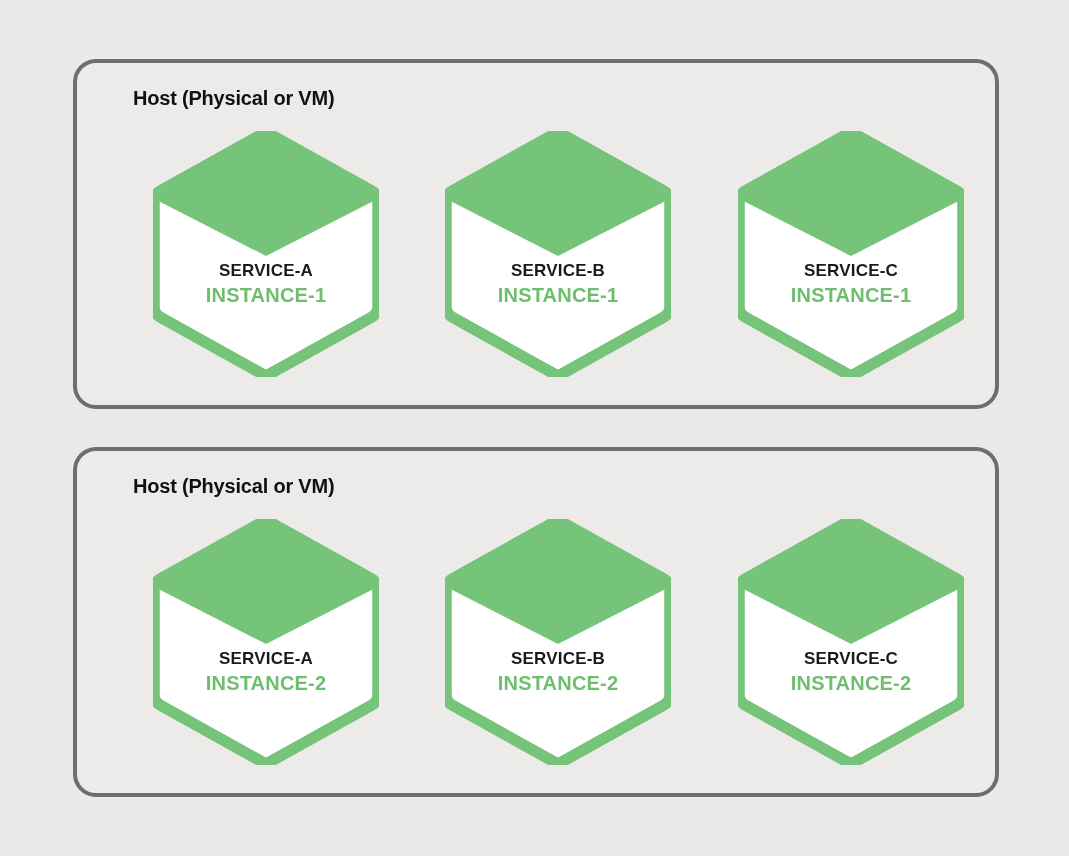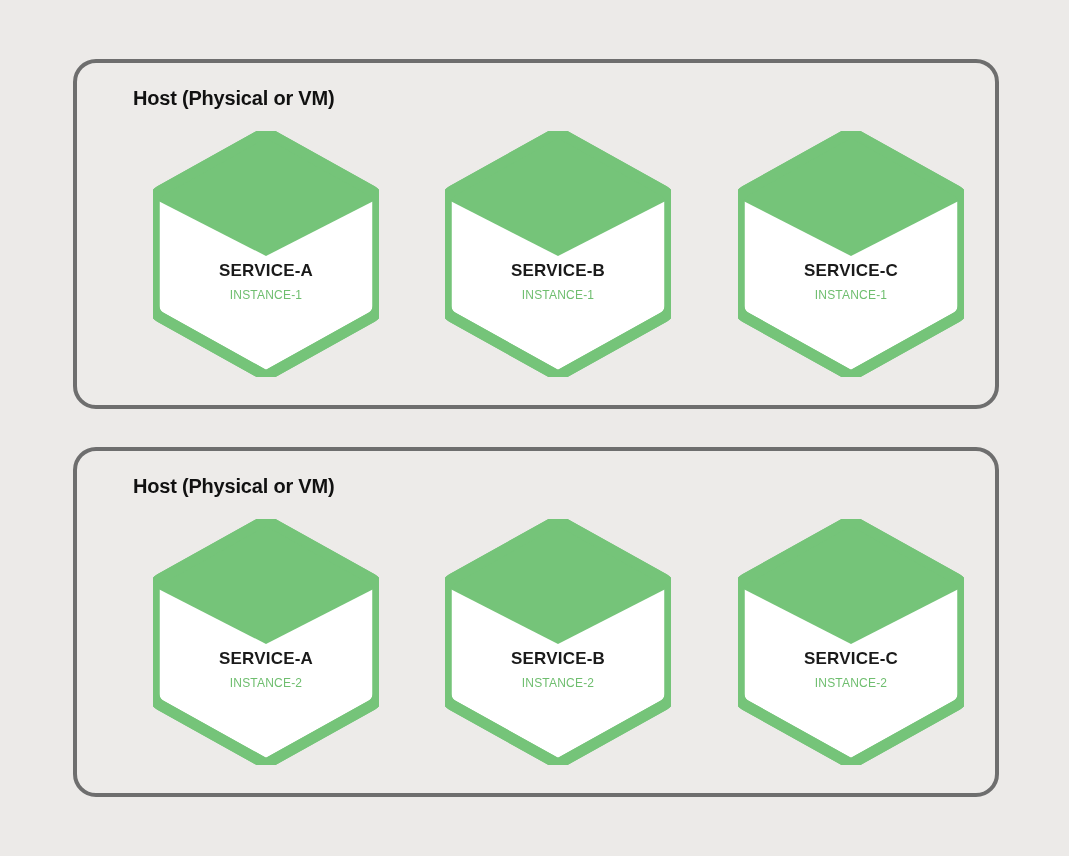--- a/index.html
+++ b/index.html
@@ -81,22 +81,22 @@
     pointer-events: none;
   }
   .hex-service {
     font-size: 17px;
     font-weight: bold;
     color: #1A1A1A;
     letter-spacing: 0.2px;
     line-height: 24px;
   }
   .hex-instance {
-    font-size: 12px;
-    font-weight: normal;
+    font-size: 20px;
+    font-weight: bold;
     color: #6FBE6F;
     letter-spacing: 0.2px;
     line-height: 24px;
   }
 </style>
 </head>
 <body>
 
 <div class="canvas">
 

